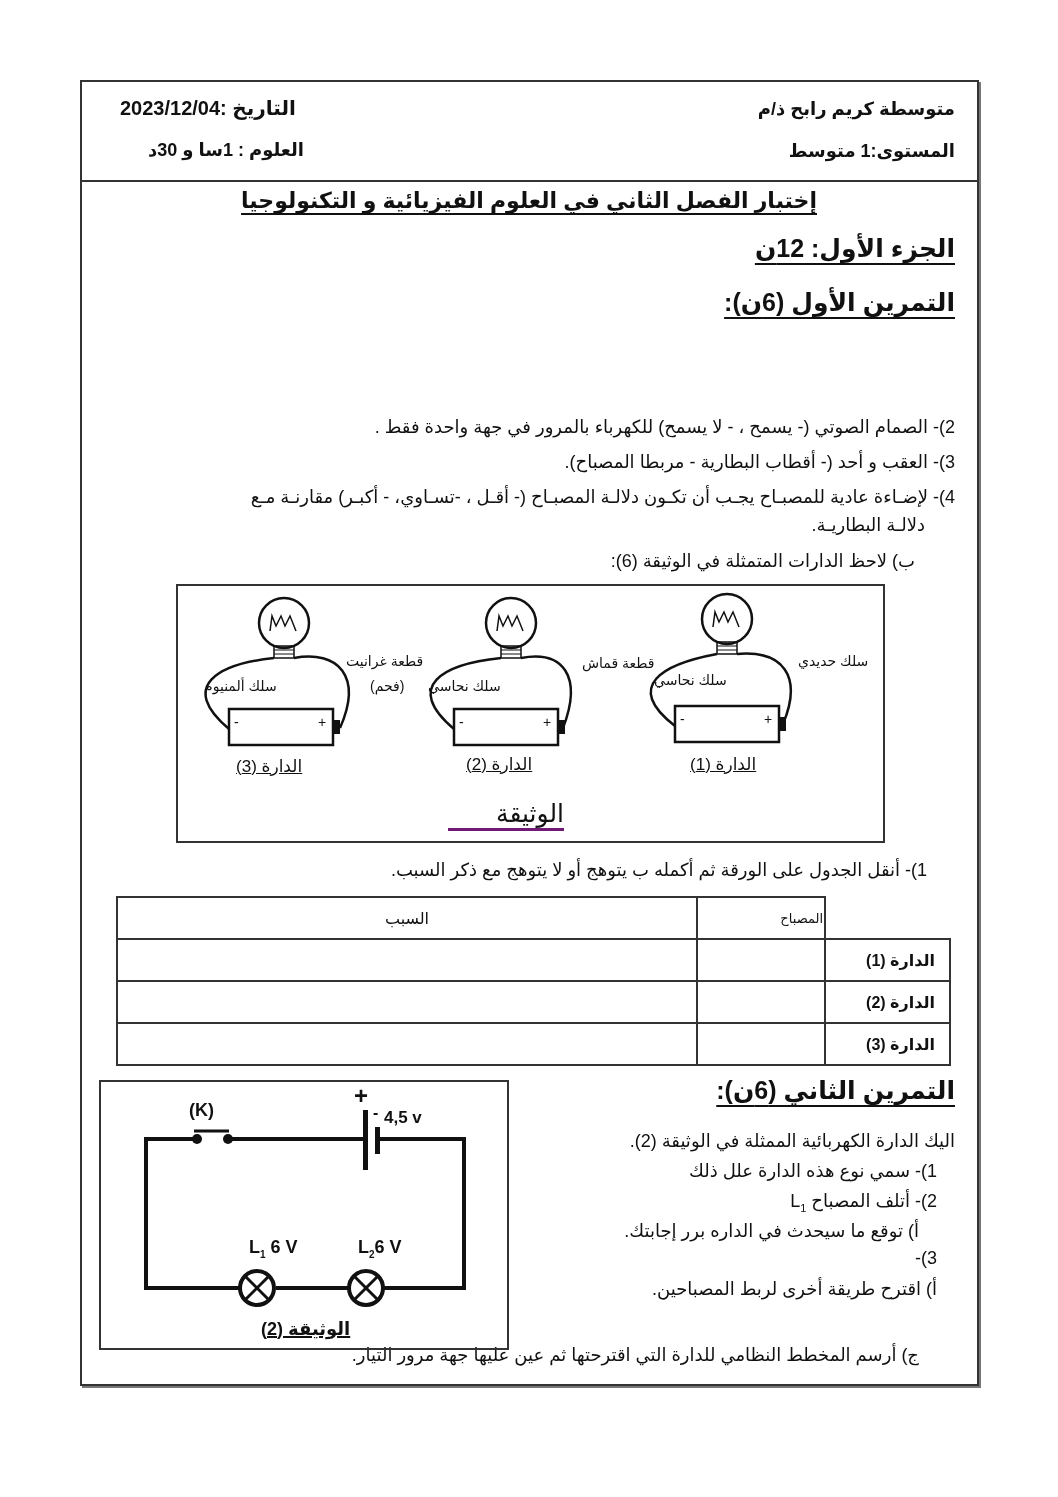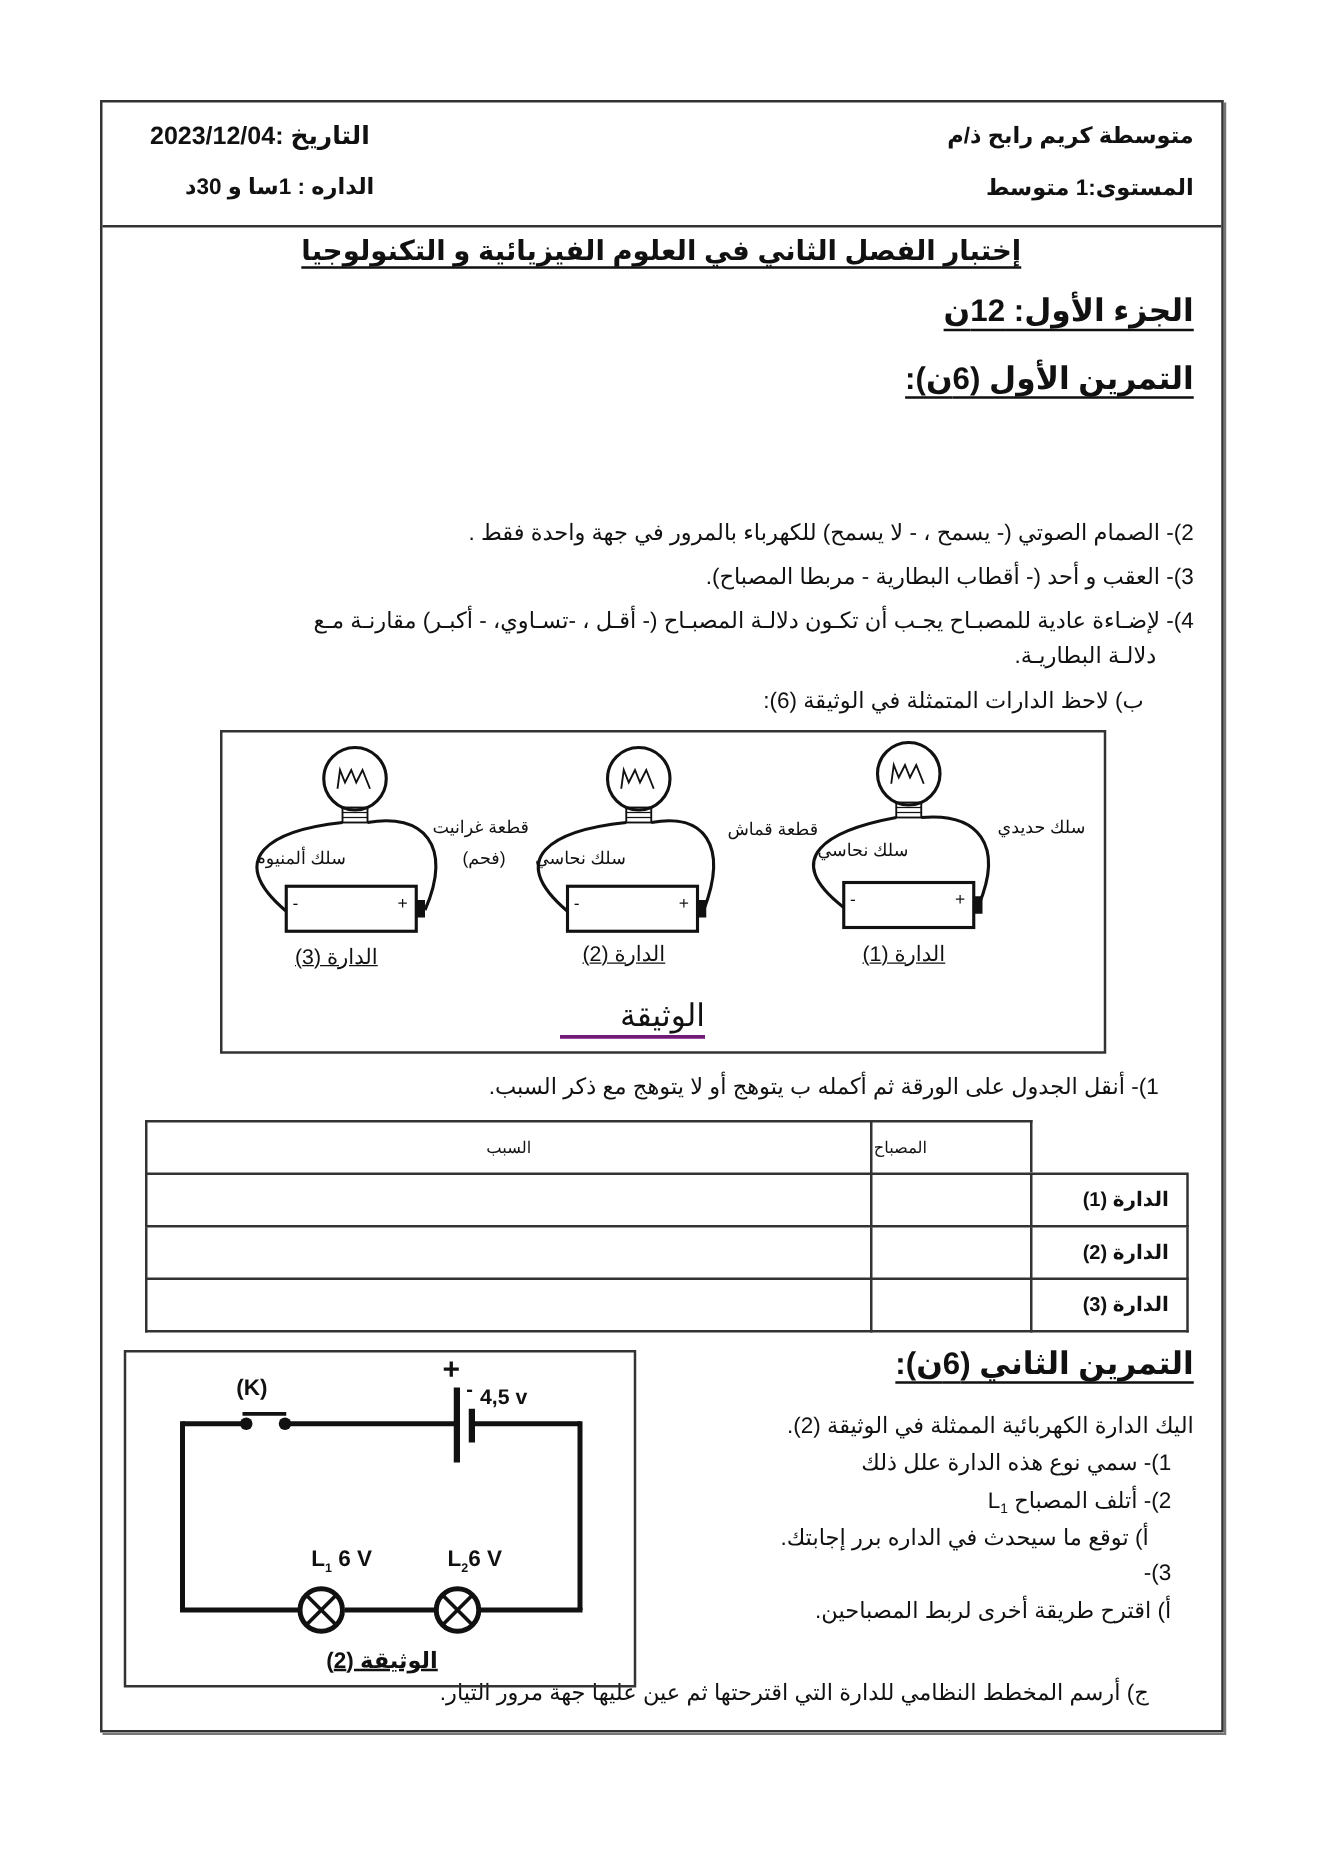--- a/index.html
+++ b/index.html
@@ -23,21 +23,21 @@
   </style>
 </head>
 <body>
 
 <div class="page-frame">
 
   <div class="header">
     <div class="hdr" style="right:22px; top:16px; font-size:18px;">متوسطة  كريم رابح ذ/م</div>
     <div class="hdr" style="right:22px; top:58px; font-size:18px;">المستوى:1 متوسط</div>
     <div class="hdr" style="left:38px; top:14px; font-size:20px;">التاريخ :2023/12/04</div>
-    <div class="hdr" style="left:66px; top:57px; font-size:18px;">الداره : 1سا و 30د</div>
+    <div class="hdr" style="left:66px; top:57px; font-size:18px;">العلوم : 1سا و 30د</div>
   </div>
 
   <div class="abs title" style="right:160px; top:106px;">إختبار الفصل الثاني في العلوم الفيزيائية و التكنولوجيا</div>
   <div class="abs h2" style="right:22px; top:152px;">الجزء الأول: 12ن</div>
   <div class="abs h2" style="right:22px; top:206px;">التمرين الأول (6ن):</div>
 
   <div class="abs q" style="right:22px; top:334px;">2)- الصمام الصوتي (- يسمح ، - لا يسمح) للكهرباء بالمرور في جهة واحدة فقط .</div>
   <div class="abs q" style="right:22px; top:369px;">3)- العقب  و أحد (- أقطاب البطارية - مربطا المصباح).</div>
   <div class="abs q" style="right:22px; top:404px; left:18px; text-align:justify;">4)- لإضـاءة عادية للمصبـاح يجـب أن تكـون دلالـة المصبـاح (- أقـل ، -تسـاوي، - أكبـر) مقارنـة مـع</div>
   <div class="abs q" style="right:52px; top:432px;">دلالـة البطاريـة.</div>
@@ -111,22 +111,22 @@
 
     <span class="abs" style="left:270px; top:212px; font-size:25px; border-bottom:3px solid #701a75; padding-left:48px; line-height:30px;">الوثيقة</span>
   </div>
 
   <div class="abs q" style="right:50px; top:777px;">1)- أنقل الجدول على الورقة ثم أكمله ب يتوهج أو لا يتوهج مع ذكر السبب.</div>
 
   <table class="tbl">
     <tbody>
         <tr>
       <td style="width:122px; border:none; border-bottom:2px solid #333;"></td>
-      <td style="width:124px; text-align:left; font-size:13px;border-radius:19px;">المصباح</td>
-      <td style="width:576px; text-align:center; font-size:13px;">السبب</td>
+      <td style="width:124px; text-align:right; font-size:13px;border-radius:19px;">المصباح</td>
+      <td style="width:576px; text-align:center; font-size:16px;">السبب</td>
     </tr>
     <tr>
       <td style="font-weight:bold; padding-right:14px;">الدارة (1)</td>
       <td></td>
       <td></td>
     </tr>
     <tr>
       <td style="font-weight:bold; padding-right:14px;">الدارة (2)</td>
       <td></td>
       <td></td>

